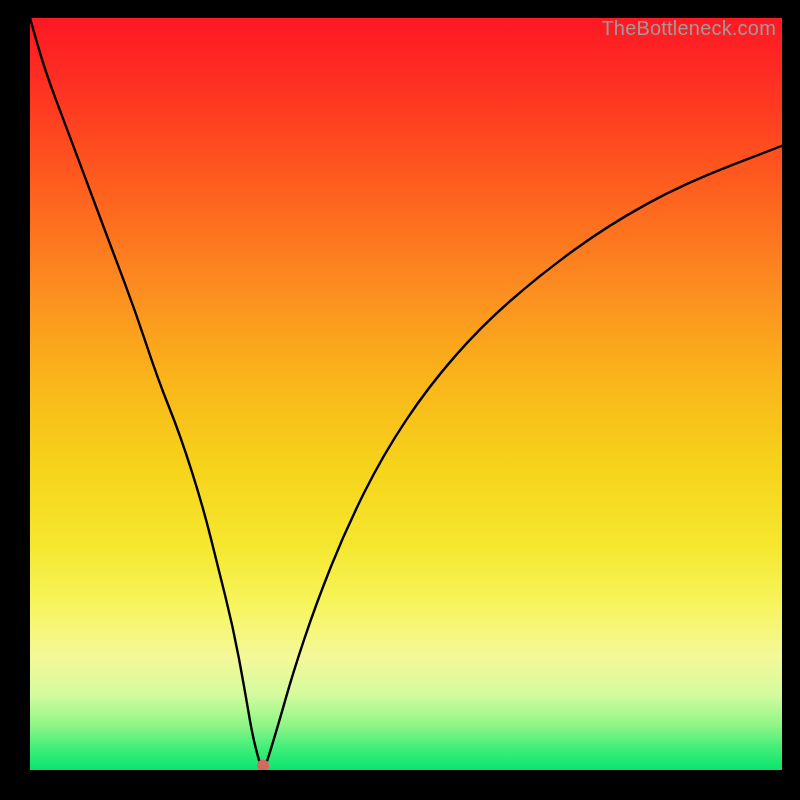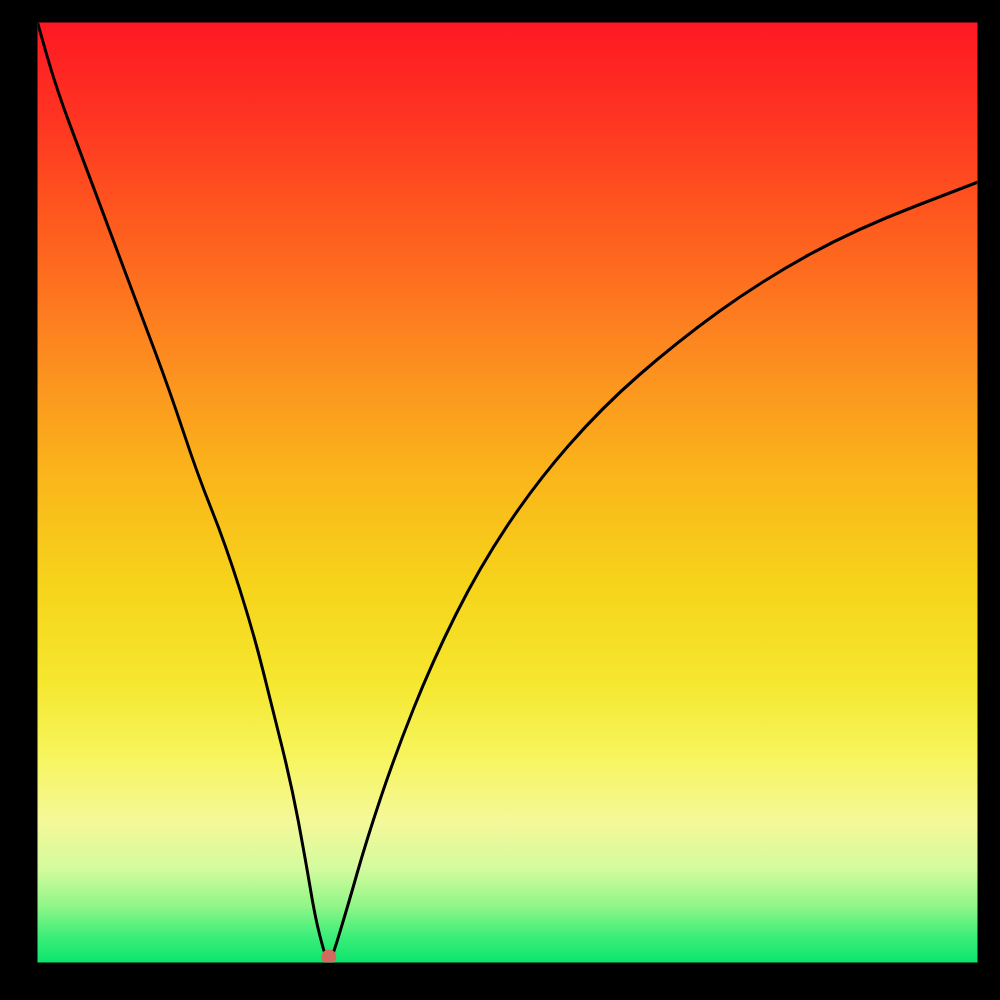--- a/index.html
+++ b/index.html
@@ -53,18 +53,19 @@
     color: #9d9d9d;
     font-size: 20px;
     letter-spacing: 0.2px;
   }
 </style>
 </head>
 <body>
 
 <div class="frame">
   <div class="plot">
+    <div class="watermark">TheBottleneck.com</div>
     <svg class="curve" viewBox="0 0 752 752" preserveAspectRatio="none">
       <path fill="none" stroke="#000000" stroke-width="2.4" stroke-linejoin="round" stroke-linecap="round" d="M 0.0 0.0 Q 0.0 0.0 7.5 26.3 Q 15.0 52.6 26.3 82.7 Q 37.6 112.8 48.9 142.9 Q 60.2 173.0 71.4 203.0 Q 82.7 233.1 94.0 263.2 Q 105.3 293.3 116.6 327.1 Q 127.8 361.0 139.1 389.2 Q 150.4 417.4 161.7 453.1 Q 173.0 488.8 180.5 518.9 Q 188.0 549.0 195.5 579.0 Q 203.0 609.1 208.7 639.2 Q 214.3 669.3 218.1 691.8 Q 221.8 714.4 225.6 729.4 Q 229.4 744.5 231.2 748.2 Q 233.1 752.0 235.0 748.2 Q 236.9 744.5 242.5 725.7 Q 248.2 706.9 255.7 680.6 Q 263.2 654.2 274.5 620.4 Q 285.8 586.6 300.8 549.0 Q 315.8 511.4 334.6 473.8 Q 353.4 436.2 376.0 402.3 Q 398.6 368.5 424.9 338.4 Q 451.2 308.3 481.3 282.0 Q 511.4 255.7 545.2 231.2 Q 579.0 206.8 616.6 186.1 Q 654.2 165.4 703.1 146.6 T 752.0 127.8"></path>
       <circle fill="#d46a5f" cx="233.1" cy="747.5" r="6"></circle>
     </svg>
   </div>
 </div>
 
 </body></html>

